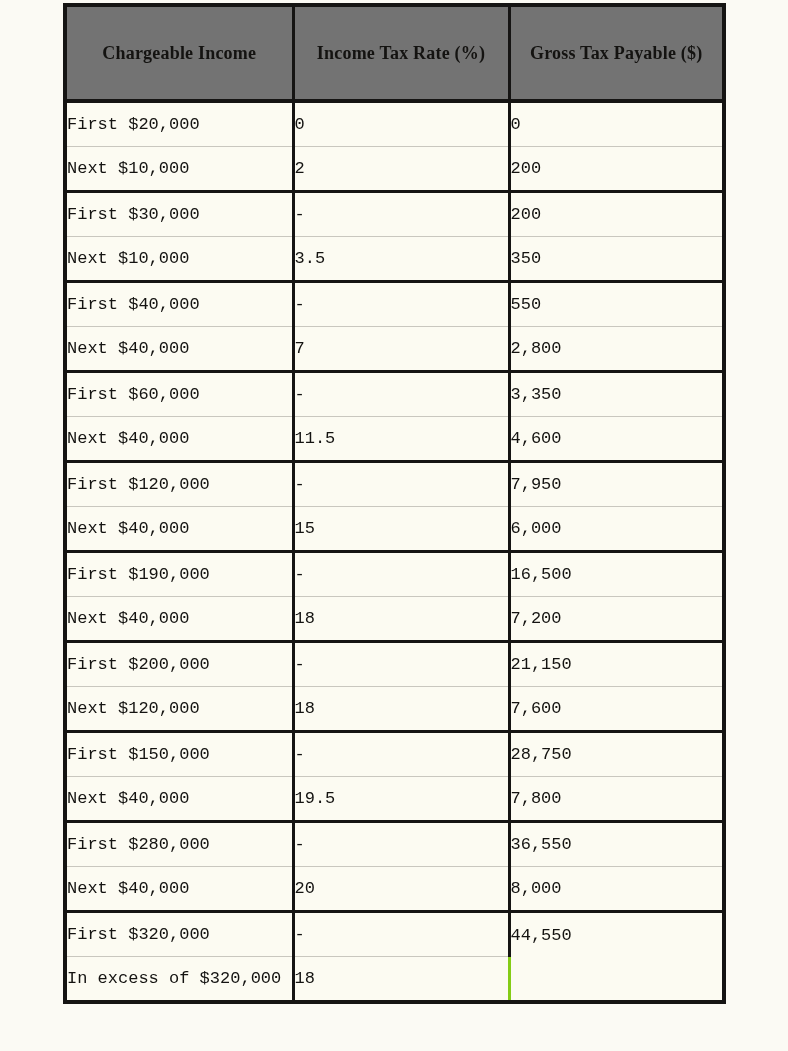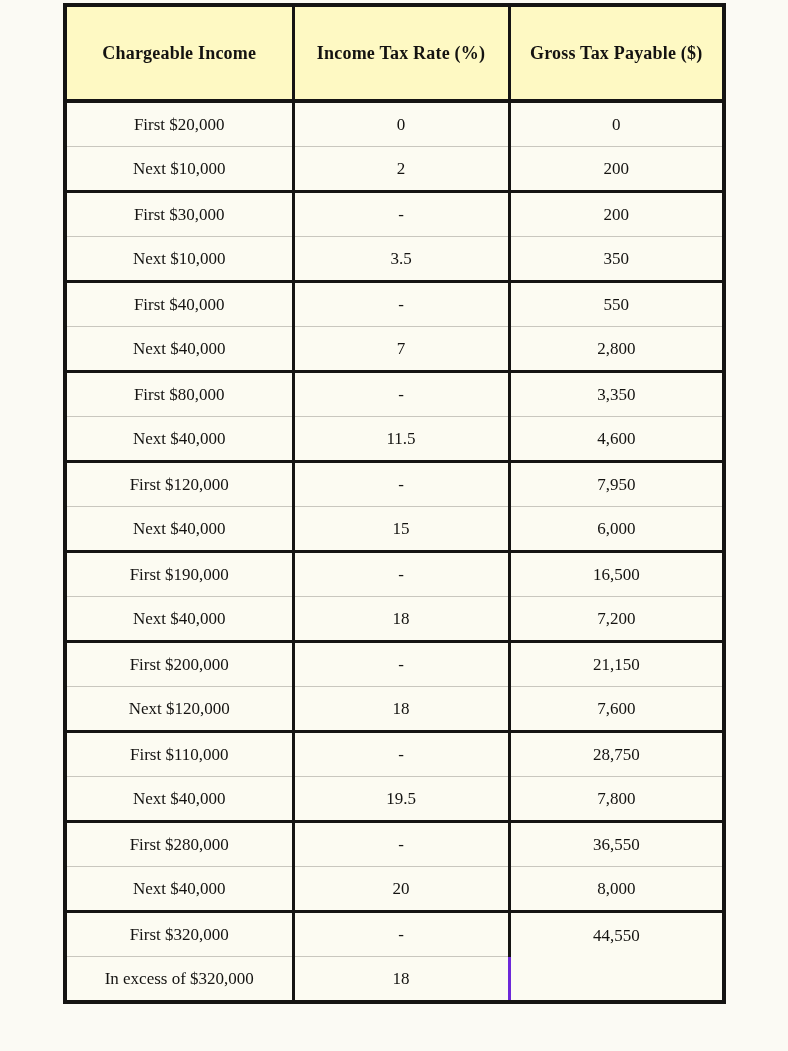--- a/index.html
+++ b/index.html
@@ -28,41 +28,42 @@
     top: 3px;
     width: 659px;
     border-collapse: collapse;
     table-layout: fixed;
     border: 4px solid #151413;
   }
   col.c1 { width: 228px; }
   col.c2 { width: 216px; }
   col.c3 { width: 215px; }
   thead th {
-    background: #fef9c3;
+    background: #737373;
     font-weight: bold;
     font-size: 18px;
     letter-spacing: 0.2px;
     text-align: center;
     vertical-align: middle;
     height: 92px;
     border-left: 3px solid #151413;
     border-right: 3px solid #151413;
     border-bottom: 4px solid #151413;
     padding: 0;
   }
   tbody td {
     background: #fcfbf2;
     font-size: 17px;
-    text-align: center;
+    text-align: left;
     vertical-align: middle;
     height: 43px;
     padding: 0;
-    border-left: 3px solid #6d28d9;
+    border-left: 3px solid #84cc16;
     border-right: 3px solid #151413;
+    font-family: Liberation Mono, monospace;
   }
   tbody tr.group-start td {
     border-top: 3px solid #151413;
   }
   tbody tr.group-inner td {
     border-top: 1px solid #c9c7bf;
   }
   tbody td.merged {
     vertical-align: top;
   }
@@ -114,21 +115,21 @@
           <td>First $40,000</td>
           <td>-</td>
           <td>550</td>
         </tr>
         <tr class="group-inner">
           <td>Next $40,000</td>
           <td>7</td>
           <td>2,800</td>
         </tr>
         <tr class="group-start">
-          <td>First $80,000</td>
+          <td>First $60,000</td>
           <td>-</td>
           <td>3,350</td>
         </tr>
         <tr class="group-inner">
           <td>Next $40,000</td>
           <td>11.5</td>
           <td>4,600</td>
         </tr>
         <tr class="group-start">
           <td>First $120,000</td>
@@ -154,21 +155,21 @@
           <td>First $200,000</td>
           <td>-</td>
           <td>21,150</td>
         </tr>
         <tr class="group-inner">
           <td>Next $120,000</td>
           <td>18</td>
           <td>7,600</td>
         </tr>
         <tr class="group-start">
-          <td>First $110,000</td>
+          <td>First $150,000</td>
           <td>-</td>
           <td>28,750</td>
         </tr>
         <tr class="group-inner">
           <td>Next $40,000</td>
           <td>19.5</td>
           <td>7,800</td>
         </tr>
         <tr class="group-start">
           <td>First $280,000</td>

